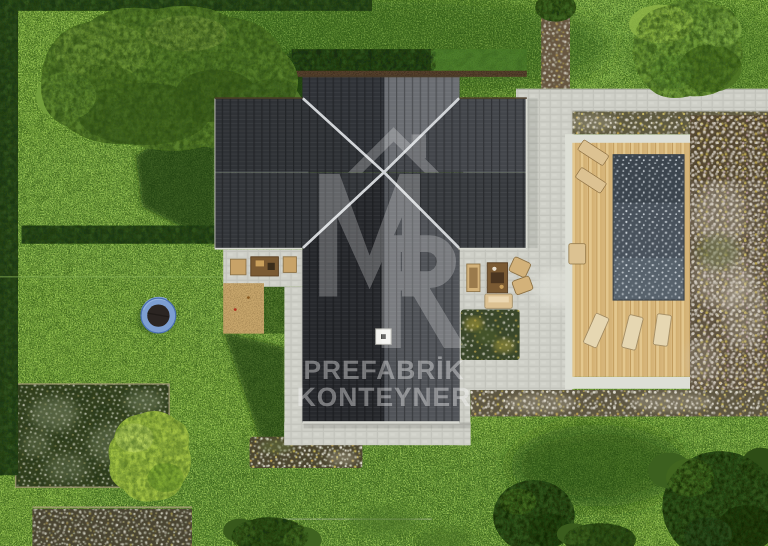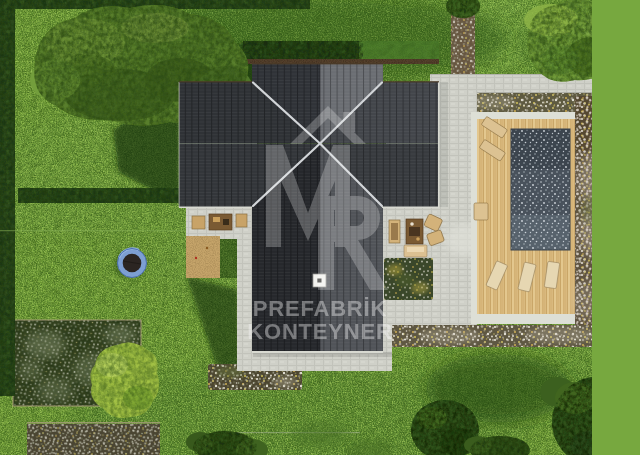--- a/index.html
+++ b/index.html
@@ -1,16 +1,16 @@
 <!DOCTYPE html>
 <html><head>
 <meta charset="utf-8">
 <style>
 html,body{margin:0;padding:0;background:#77a83f;}
-#scene{position:relative;width:592px;height:455px;overflow:hidden;font-family:"Liberation Sans",sans-serif;}
+#scene{position:relative;width:640px;height:455px;overflow:hidden;font-family:"Liberation Sans",sans-serif;}
 </style>
 </head>
 <body>
 <div id="scene">
 <svg width="640" height="455" viewBox="0 0 640 455" xmlns="http://www.w3.org/2000/svg">
 <defs>
 <filter id="blur2">
           <feGaussianBlur stdDeviation="2"></feGaussianBlur>
         </filter>
 <filter id="blur4">

